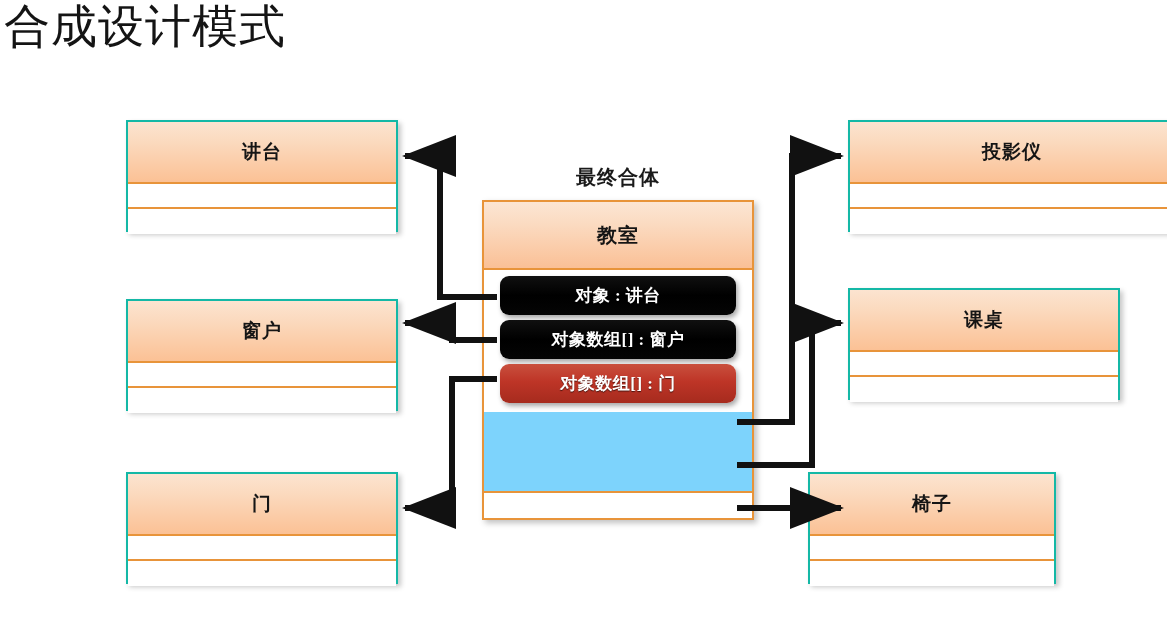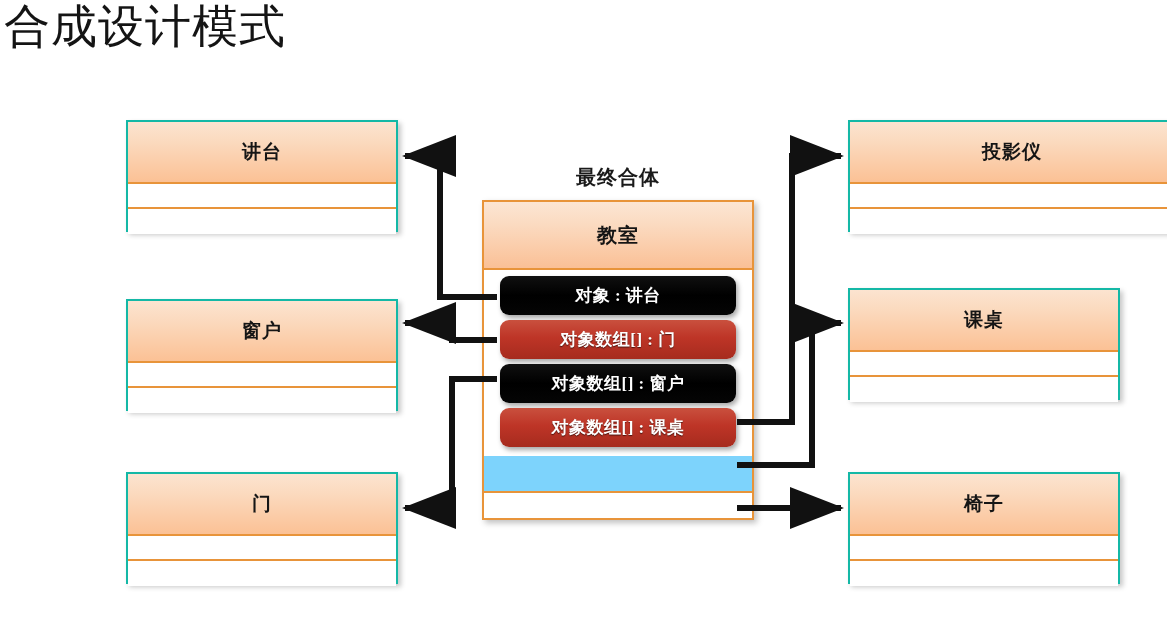--- a/index.html
+++ b/index.html
@@ -158,39 +158,38 @@
 </div>
 
 <div class="uml-box" style="left:848px; top:288px; width:272px; height:112px;text-align:center;">
   <div class="uml-head">
     <span class="uml-head-label">课桌</span>
   </div>
   <div class="uml-row sep"></div>
   <div class="uml-row"></div>
 </div>
 
-<div class="uml-box" style="left:848px; top:472px; width:272px; height:112px;">
+<div class="uml-box" style="left:808px; top:472px; width:248px; height:112px;">
   <div class="uml-head">
     <span class="uml-head-label">椅子</span>
   </div>
   <div class="uml-row sep"></div>
   <div class="uml-row"></div>
 </div>
 
 <div id="composite-caption">最终合体</div>
 
 <div id="composite-box">
   <div id="composite-head">
     <span id="composite-head-label">教室</span>
   </div>
   <div id="composite-members">
     <div class="member-pill black">对象 : 讲台</div>
+    <div class="member-pill black">对象数组[] : 窗户</div>
     <div class="member-pill red">对象数组[] : 门</div>
-    <div class="member-pill black">对象数组[] : 窗户</div>
-    <div class="member-pill red">对象数组[] : 课桌</div>
   </div>
   <div id="composite-footer"></div>
 </div>
 
 <svg id="connectors" viewBox="0 0 1167 628" xmlns="http://www.w3.org/2000/svg">
   <defs>
     <marker id="arrowhead" markerWidth="9" markerHeight="7" refX="8.5" refY="3.5" orient="auto" markerUnits="strokeWidth">
       <polygon points="0 0, 9 3.5, 0 7" fill="#111111"></polygon>
     </marker>
   </defs>

